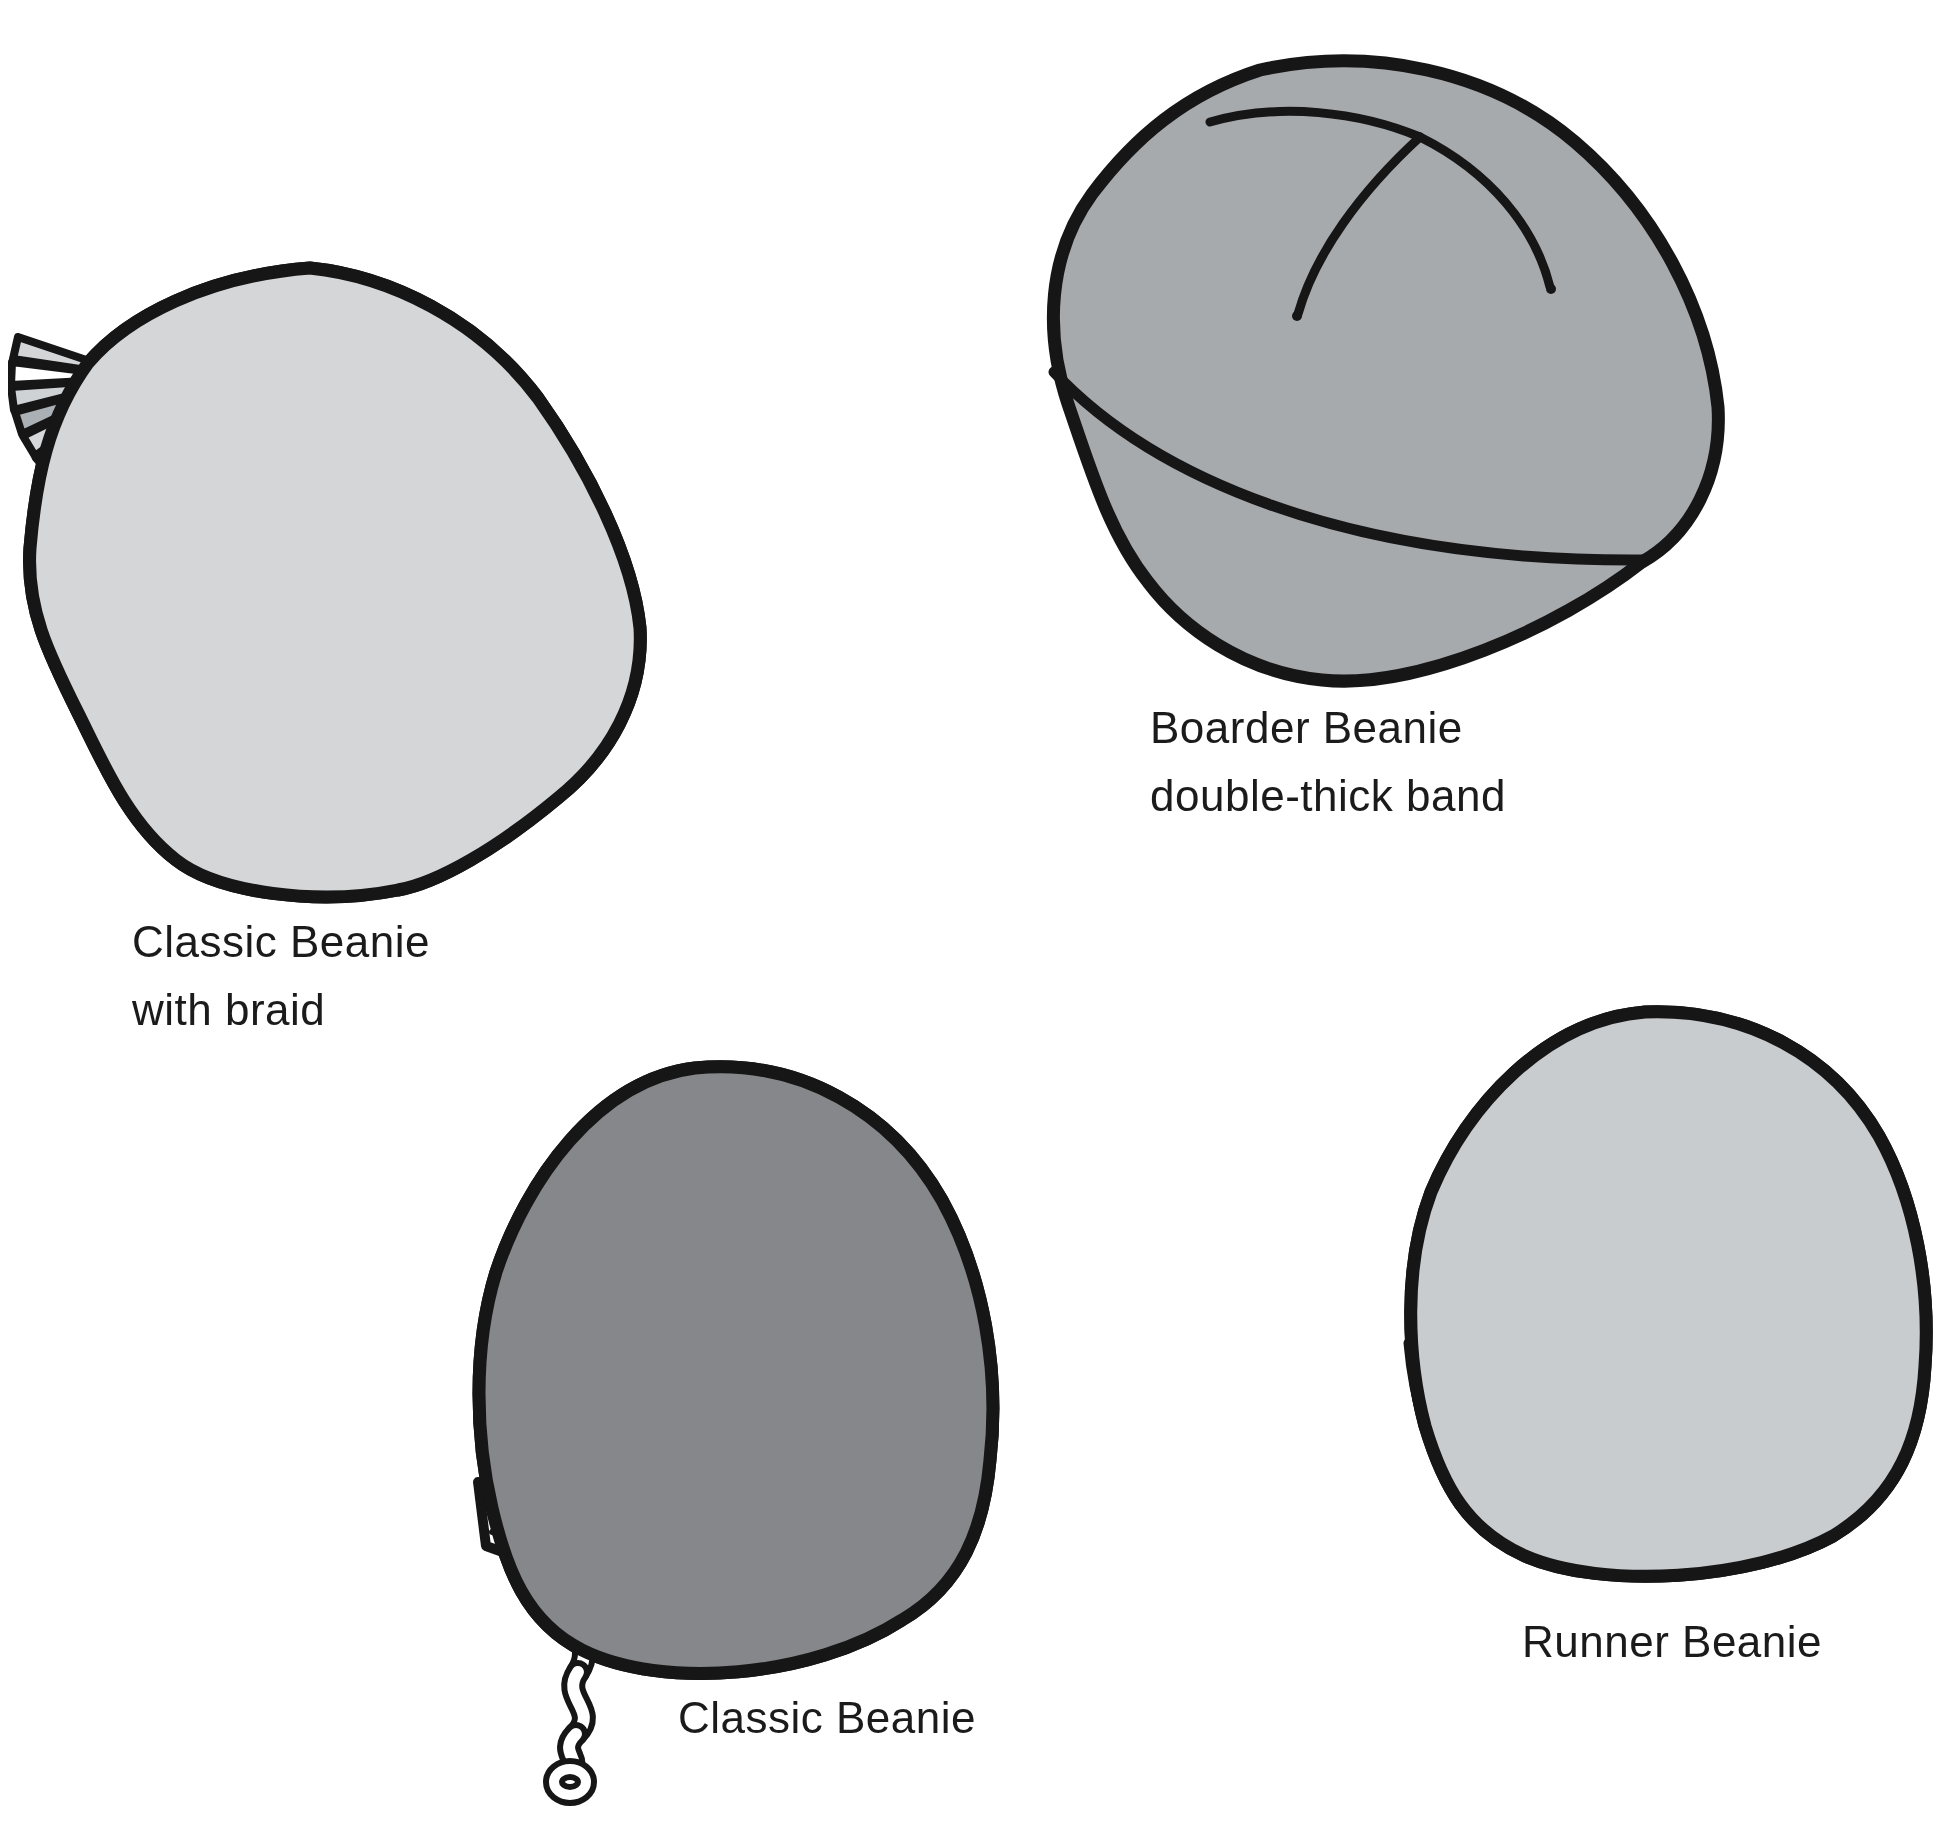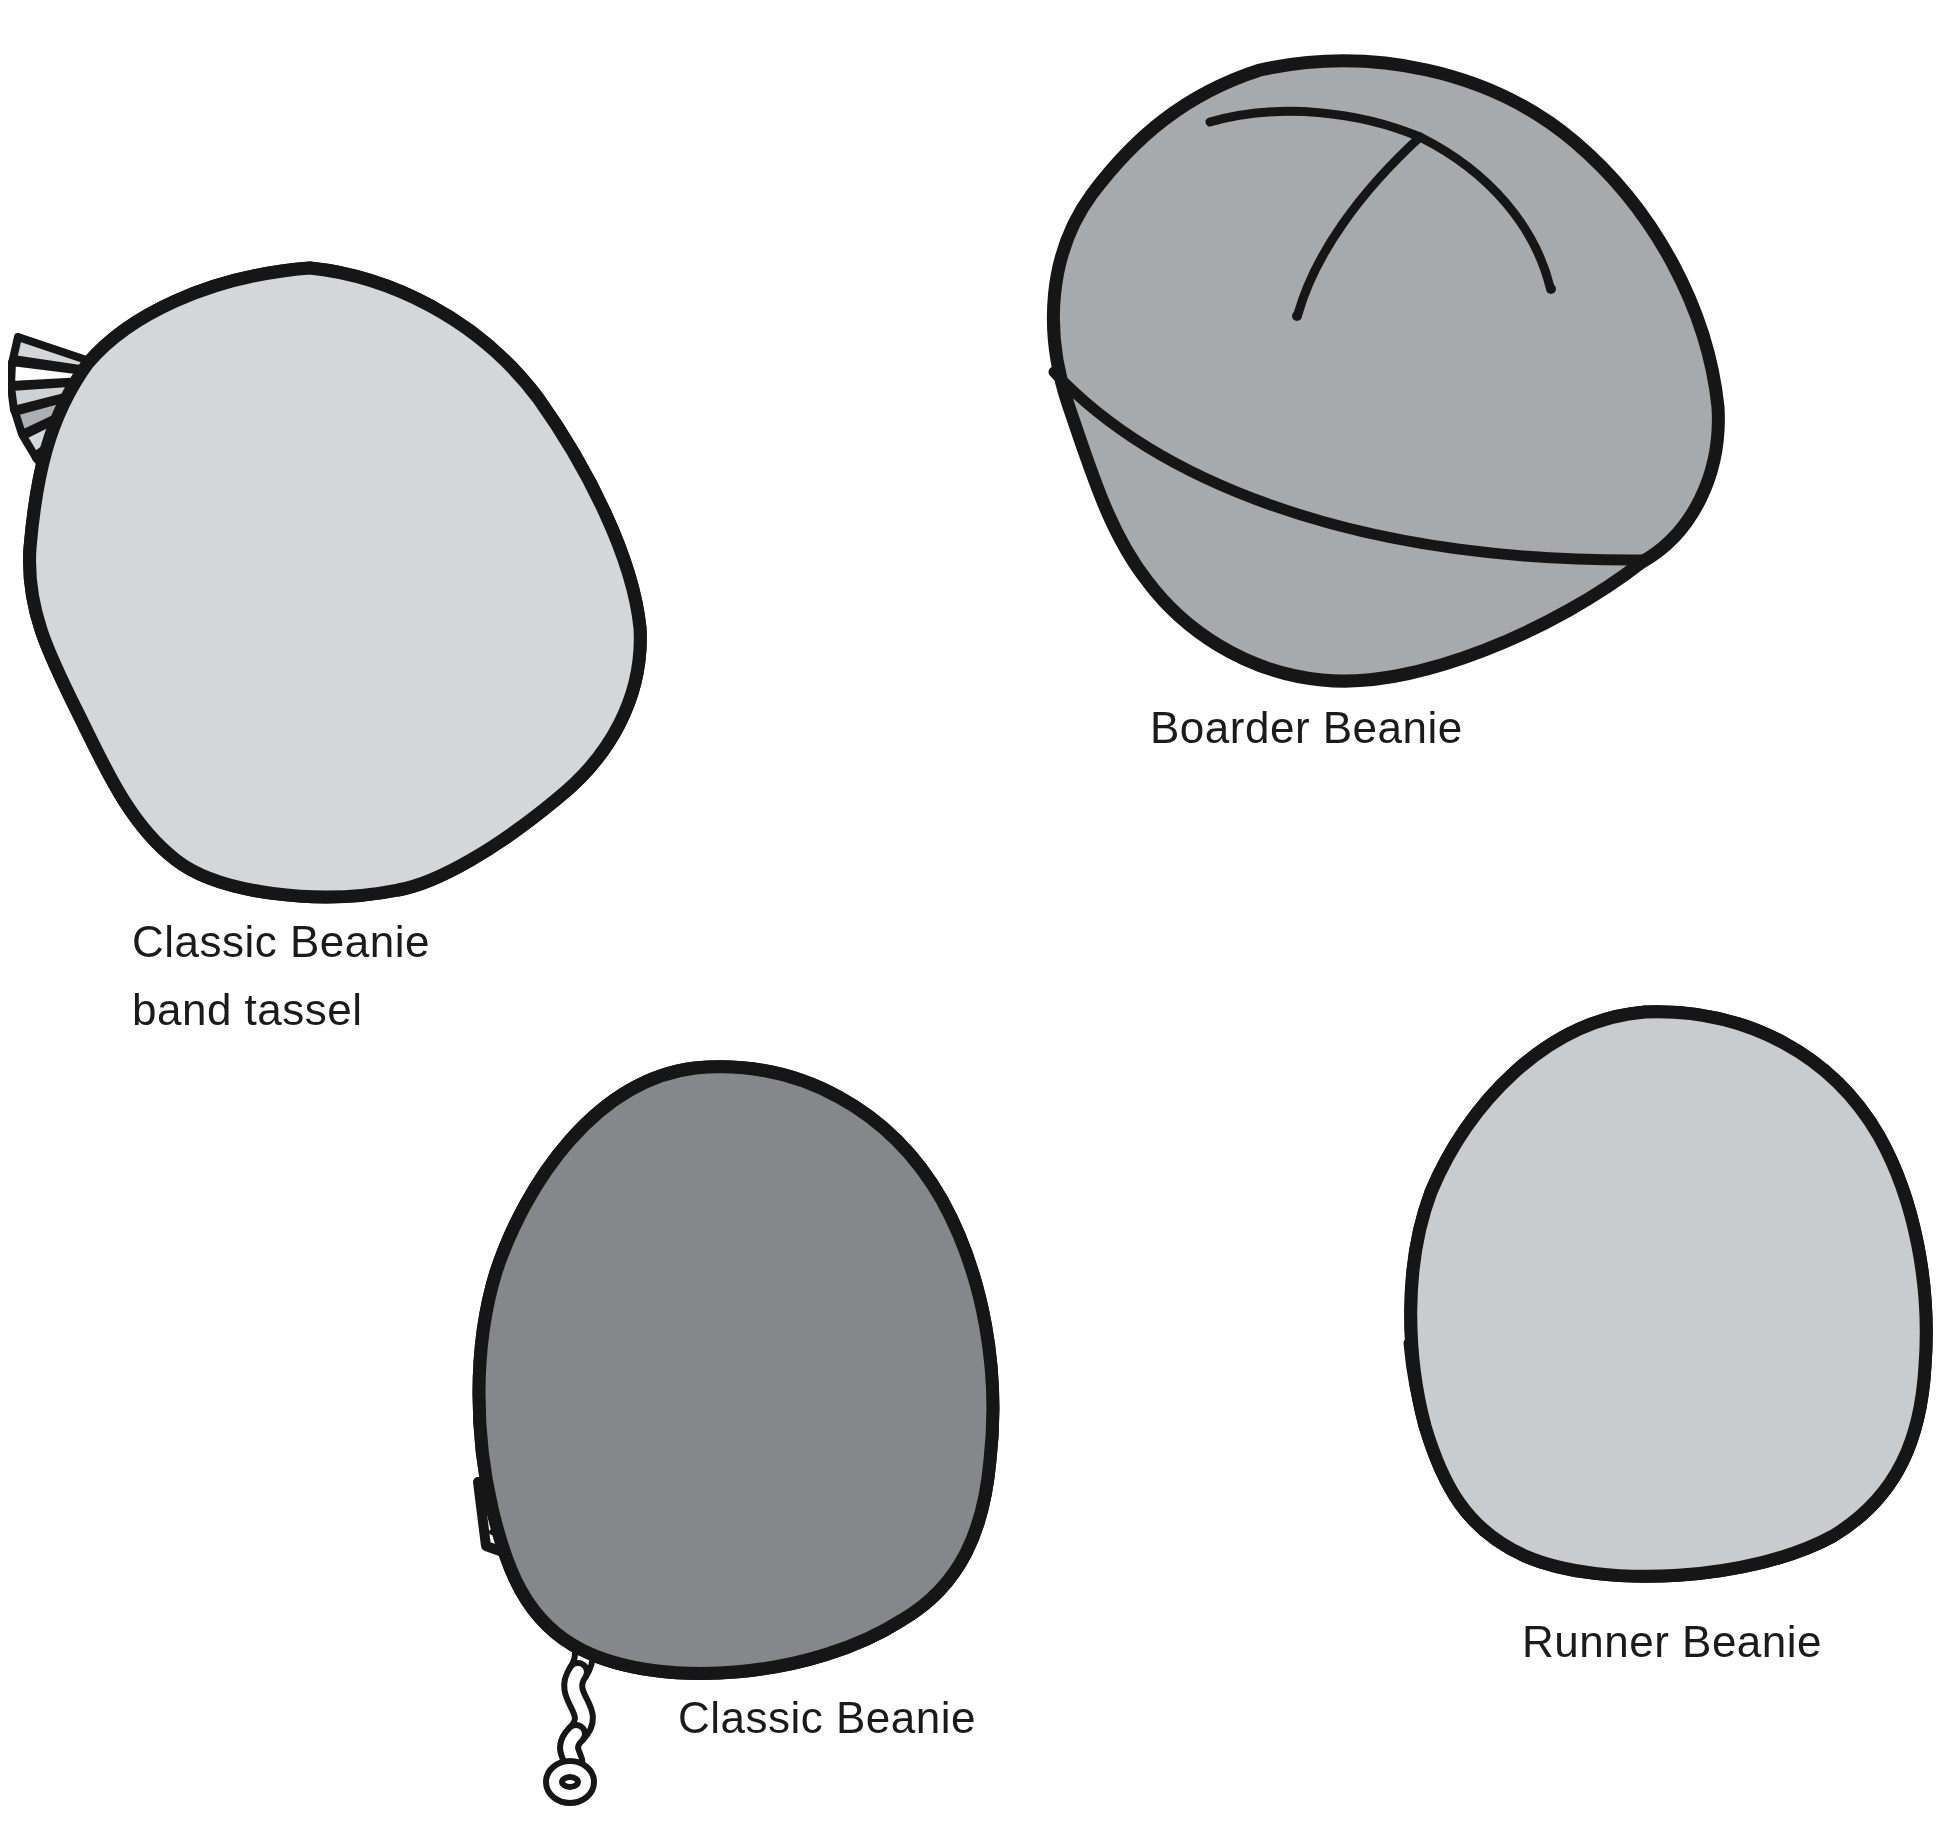--- a/index.html
+++ b/index.html
@@ -167,25 +167,26 @@
       <path class="ol nf" stroke-width="9" d="M 200,42 C 280,30 380,100 452,192"></path>
       <circle class="dot" cx="453" cy="194" r="5"></circle>
       <path class="ol nf" stroke-width="9" d="M 362,30 C 300,42 236,130 204,212"></path>
       <circle class="dot" cx="204" cy="214" r="5"></circle>
       <use href="#h4-body" fill="none" class="ol" stroke-width="13"></use>
     </svg>
   </figure>
 
   <div class="label" style="left:132px;top:908px">
     <span class="line" data-bind="hats.0.label_lines.0">Classic Beanie</span>
-    <span class="line" data-bind="hats.0.label_lines.1">band tassel</span>
+    <span class="line" data-bind="hats.0.label_lines.1">with braid</span>
   </div>
 
   <div class="label" style="left:1150px;top:694px">
     <span class="line" data-bind="hats.1.label_lines.0">Boarder Beanie</span>
+    <span class="line" data-bind="hats.1.label_lines.1">double-thick band</span>
   </div>
 
   <div class="label" style="left:678px;top:1684px">
     <span class="line" data-bind="hats.2.label_lines.0">Classic Beanie</span>
   </div>
 
   <div class="label" style="left:1522px;top:1608px">
     <span class="line" data-bind="hats.3.label_lines.0">Runner Beanie</span>
   </div>
 

